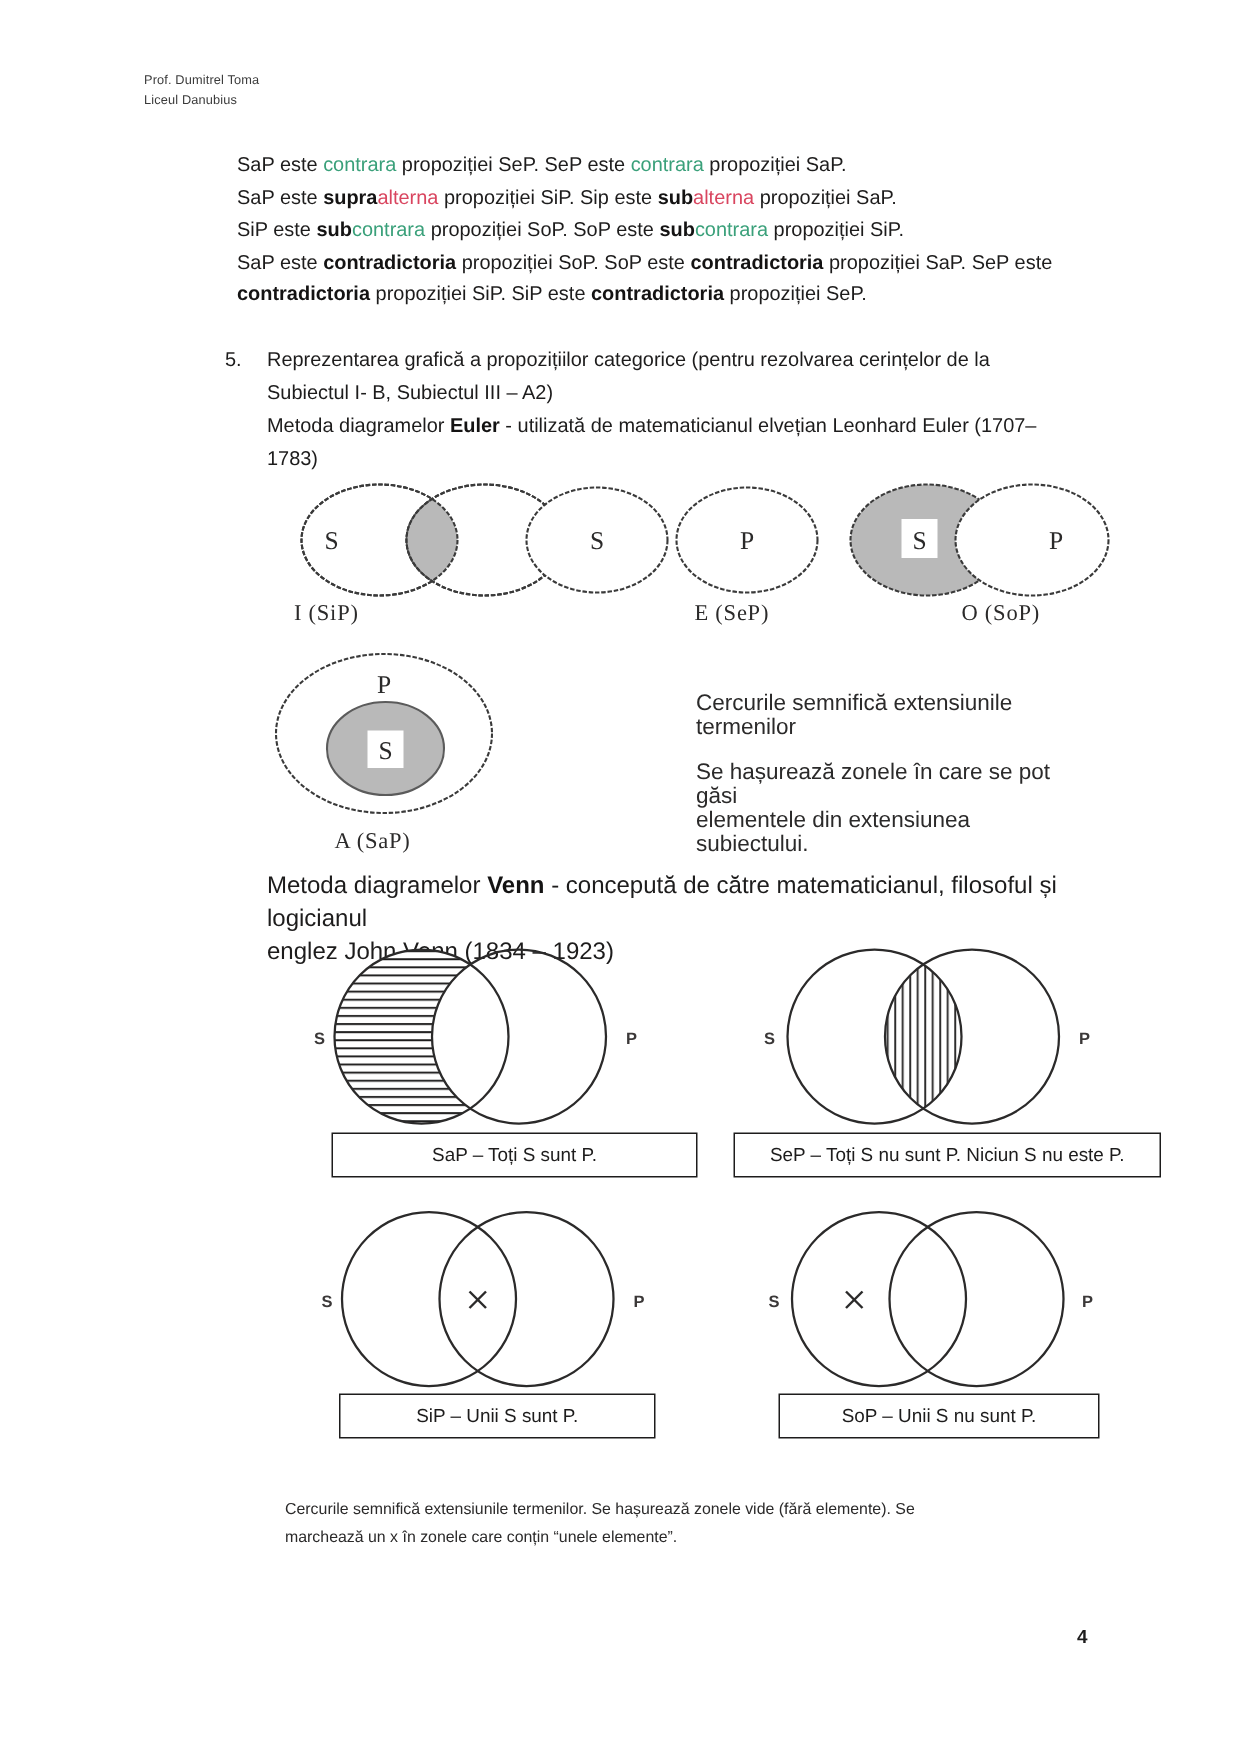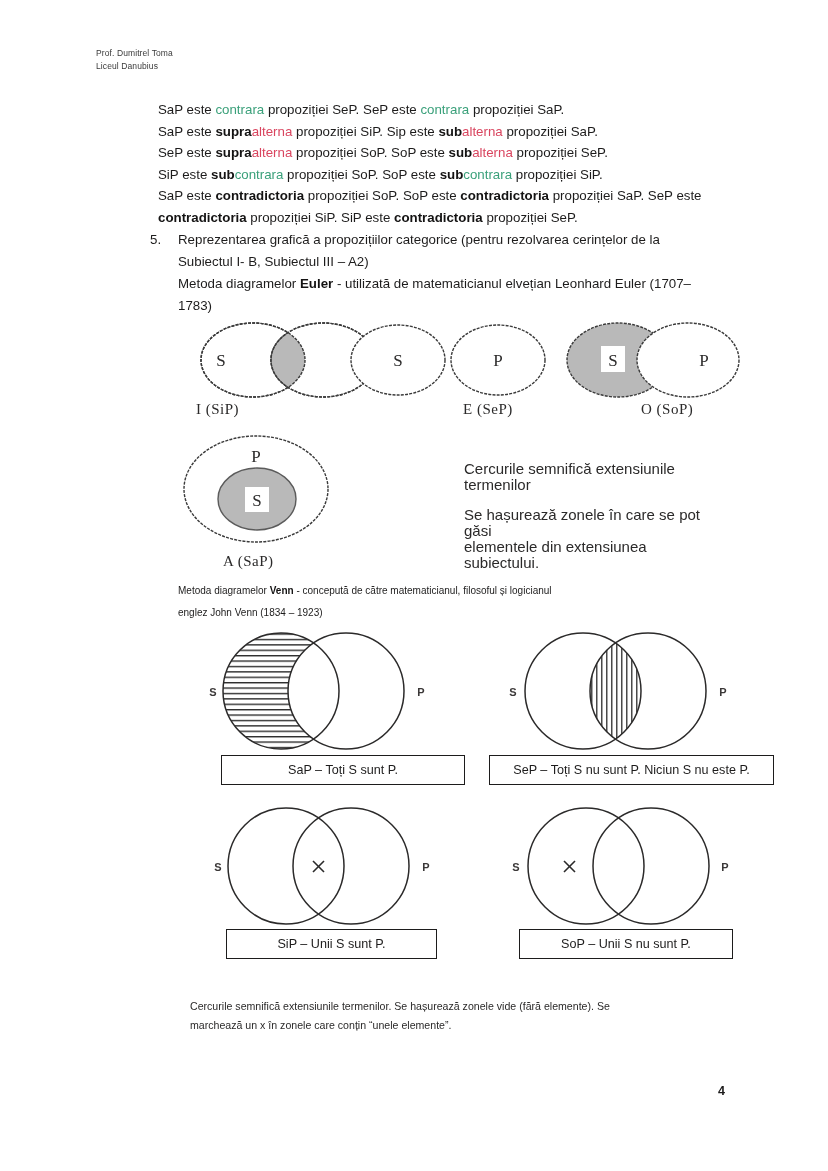--- a/index.html
+++ b/index.html
@@ -65,21 +65,21 @@
   .list-body {
     margin-left: 28px;
   }
   .sub-line { display: block; }
 
   .venn-intro {
     position: absolute;
     left: 178px;
     top: 580px;
     width: 560px;
-    font-size: 10px;
+    font-size: 16px;
     line-height: 22px;
     color: #1d1c1c;
   }
 
   .euler-note {
     position: absolute;
     left: 447px;
     top: 461px;
     width: 260px;
     font-size: 15px;
@@ -153,21 +153,20 @@
 <div class="page">
 
   <div class="doc-header">
     <div>Prof. Dumitrel Toma</div>
     <div>Liceul Danubius</div>
   </div>
 
   <div class="para-block">
     <div class="ln"><span>SaP este </span><span class="g">contrara</span><span> propoziției SeP. SeP este </span><span class="g">contrara</span><span> propoziției SaP.</span></div>
     <div class="ln"><span>SaP este </span><span class="b">supra</span><span class="r">alterna</span><span> propoziției SiP. Sip este </span><span class="b">sub</span><span class="r">alterna</span><span> propoziției SaP.</span></div>
-    <div class="ln"><span>SeP este </span><span class="b">supra</span><span class="r">alterna</span><span> propoziției SoP. SoP este </span><span class="b">sub</span><span class="r">alterna</span><span> propoziției SeP.</span></div>
     <div class="ln"><span>SiP este </span><span class="b">sub</span><span class="g">contrara</span><span> propoziției SoP. SoP este </span><span class="b">sub</span><span class="g">contrara</span><span> propoziției SiP.</span></div>
     <div class="ln"><span>SaP este </span><span class="b">contradictoria</span><span> propoziției SoP. SoP este </span><span class="b">contradictoria</span><span> propoziției SaP. SeP este </span><span class="b">contradictoria</span><span> propoziției SiP. SiP este </span><span class="b">contradictoria</span><span> propoziției SeP.</span></div>
   </div>
 
   <div class="list-item">
     <span class="list-num">5.</span>
     <div class="list-body">
       <span class="sub-line">Reprezentarea grafică a propozițiilor categorice (pentru rezolvarea cerințelor de la</span>
       <span class="sub-line">Subiectul I- B, Subiectul III – A2)</span>
       <span class="sub-line"><span>Metoda diagramelor </span><span class="b">Euler</span><span> - utilizată de matematicianul elvețian Leonhard Euler (1707–</span></span>

